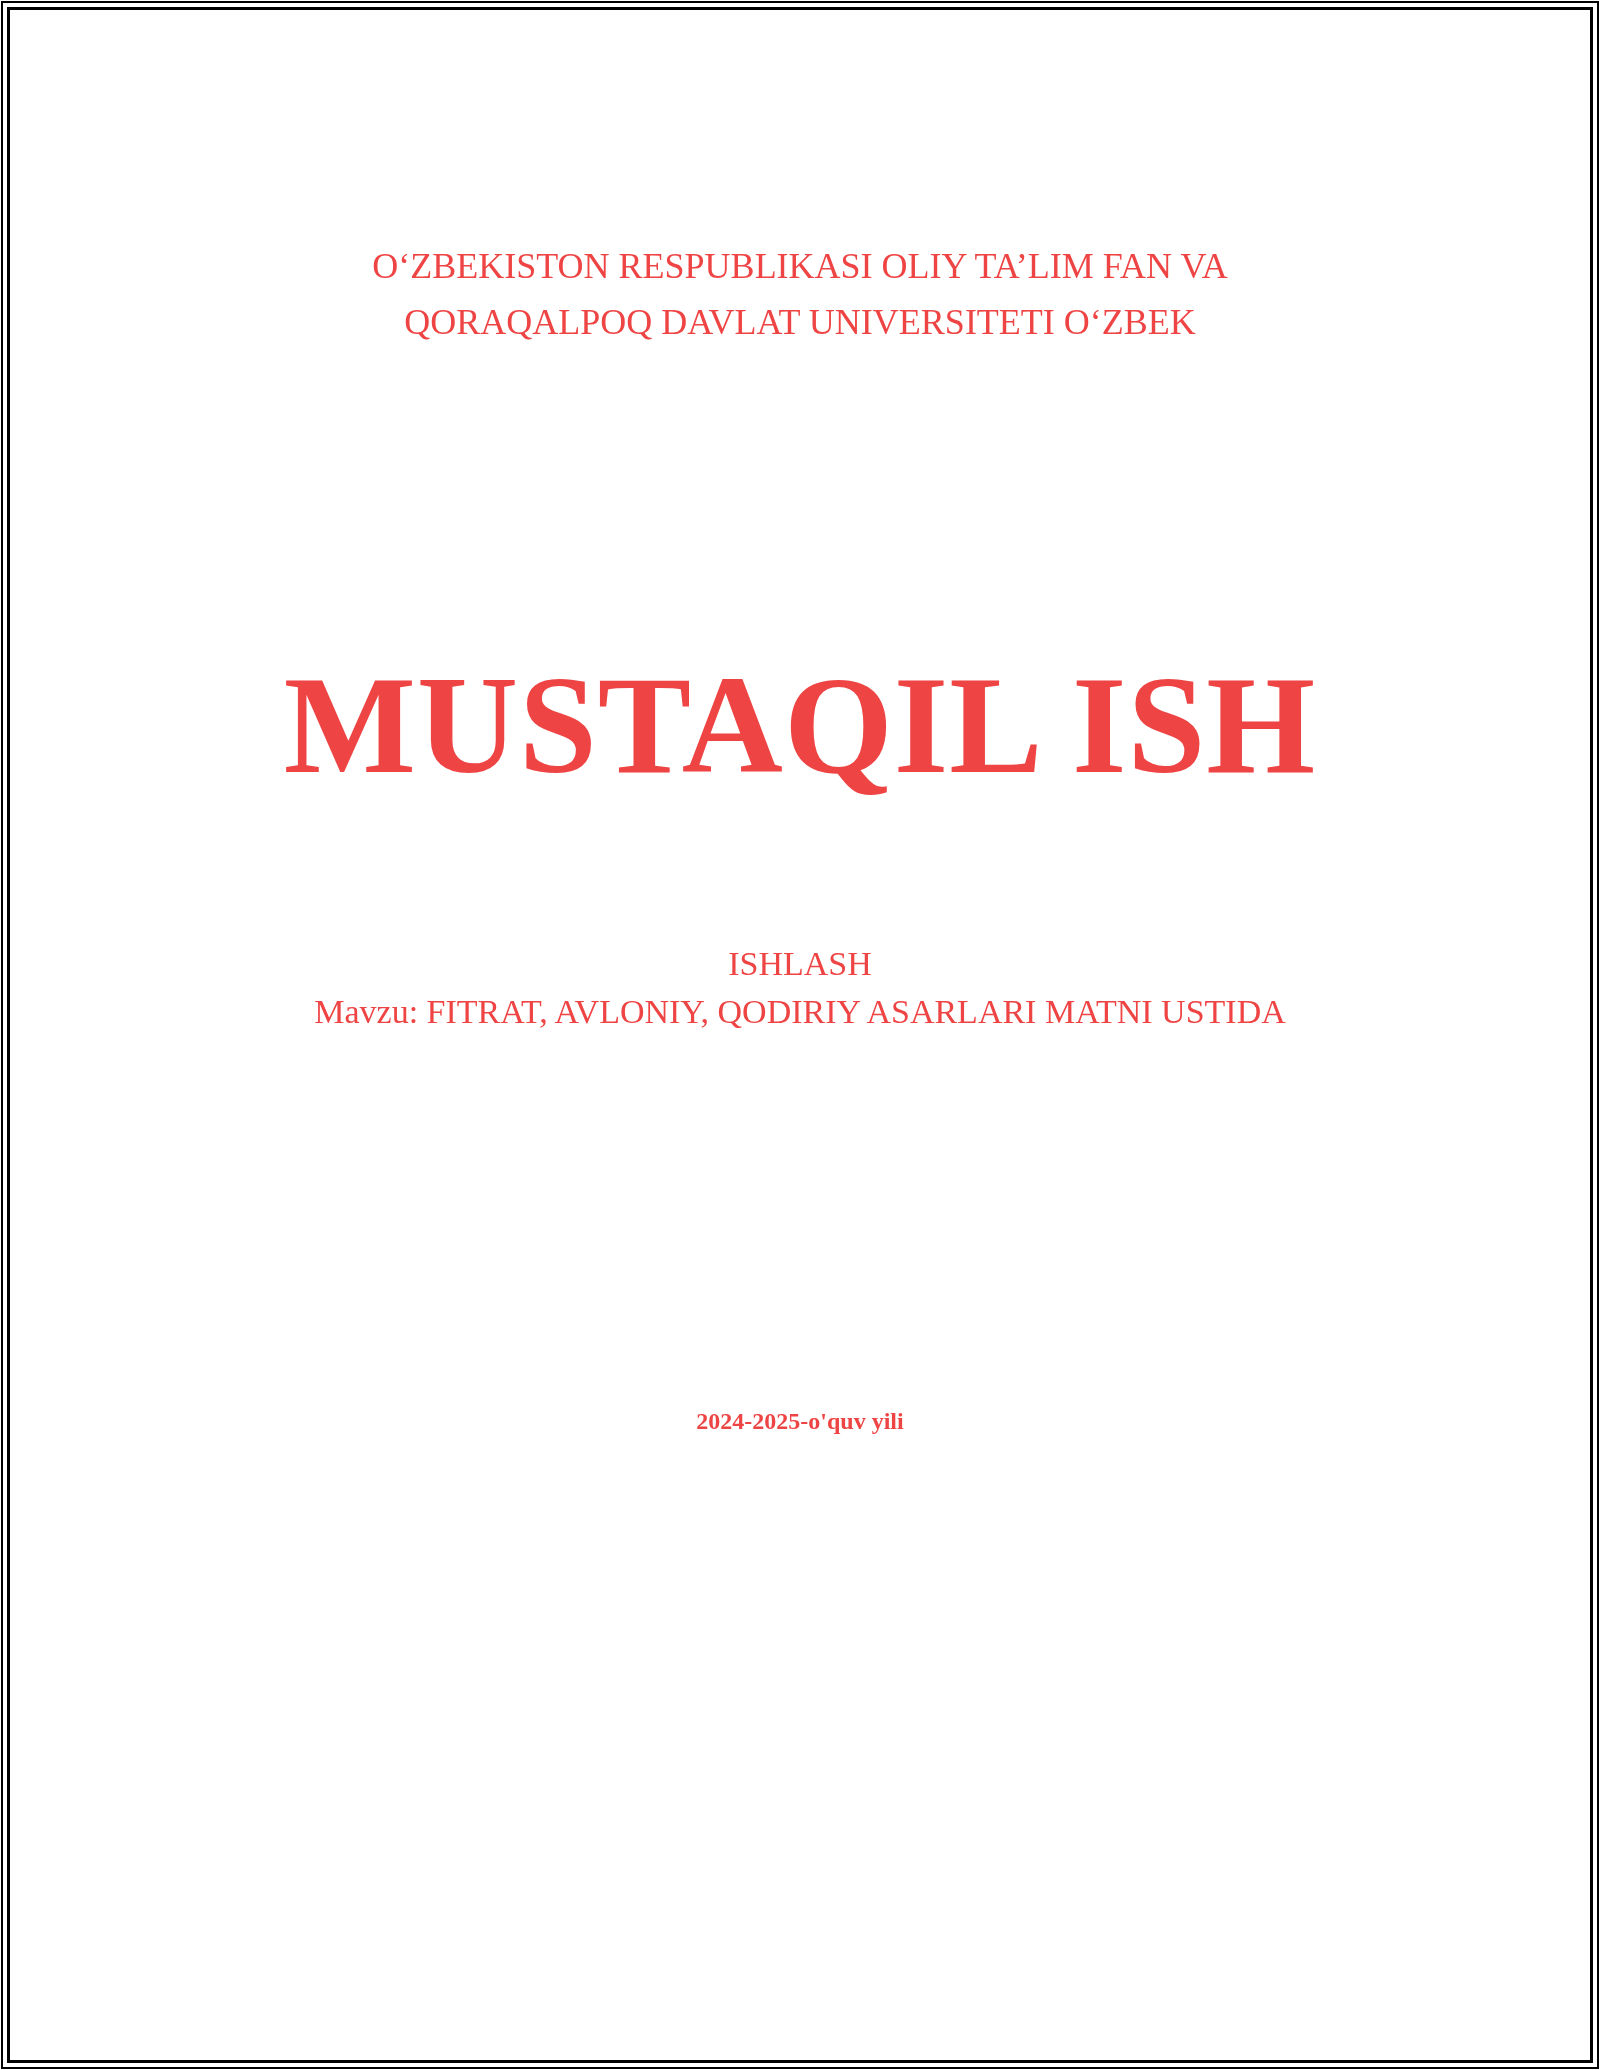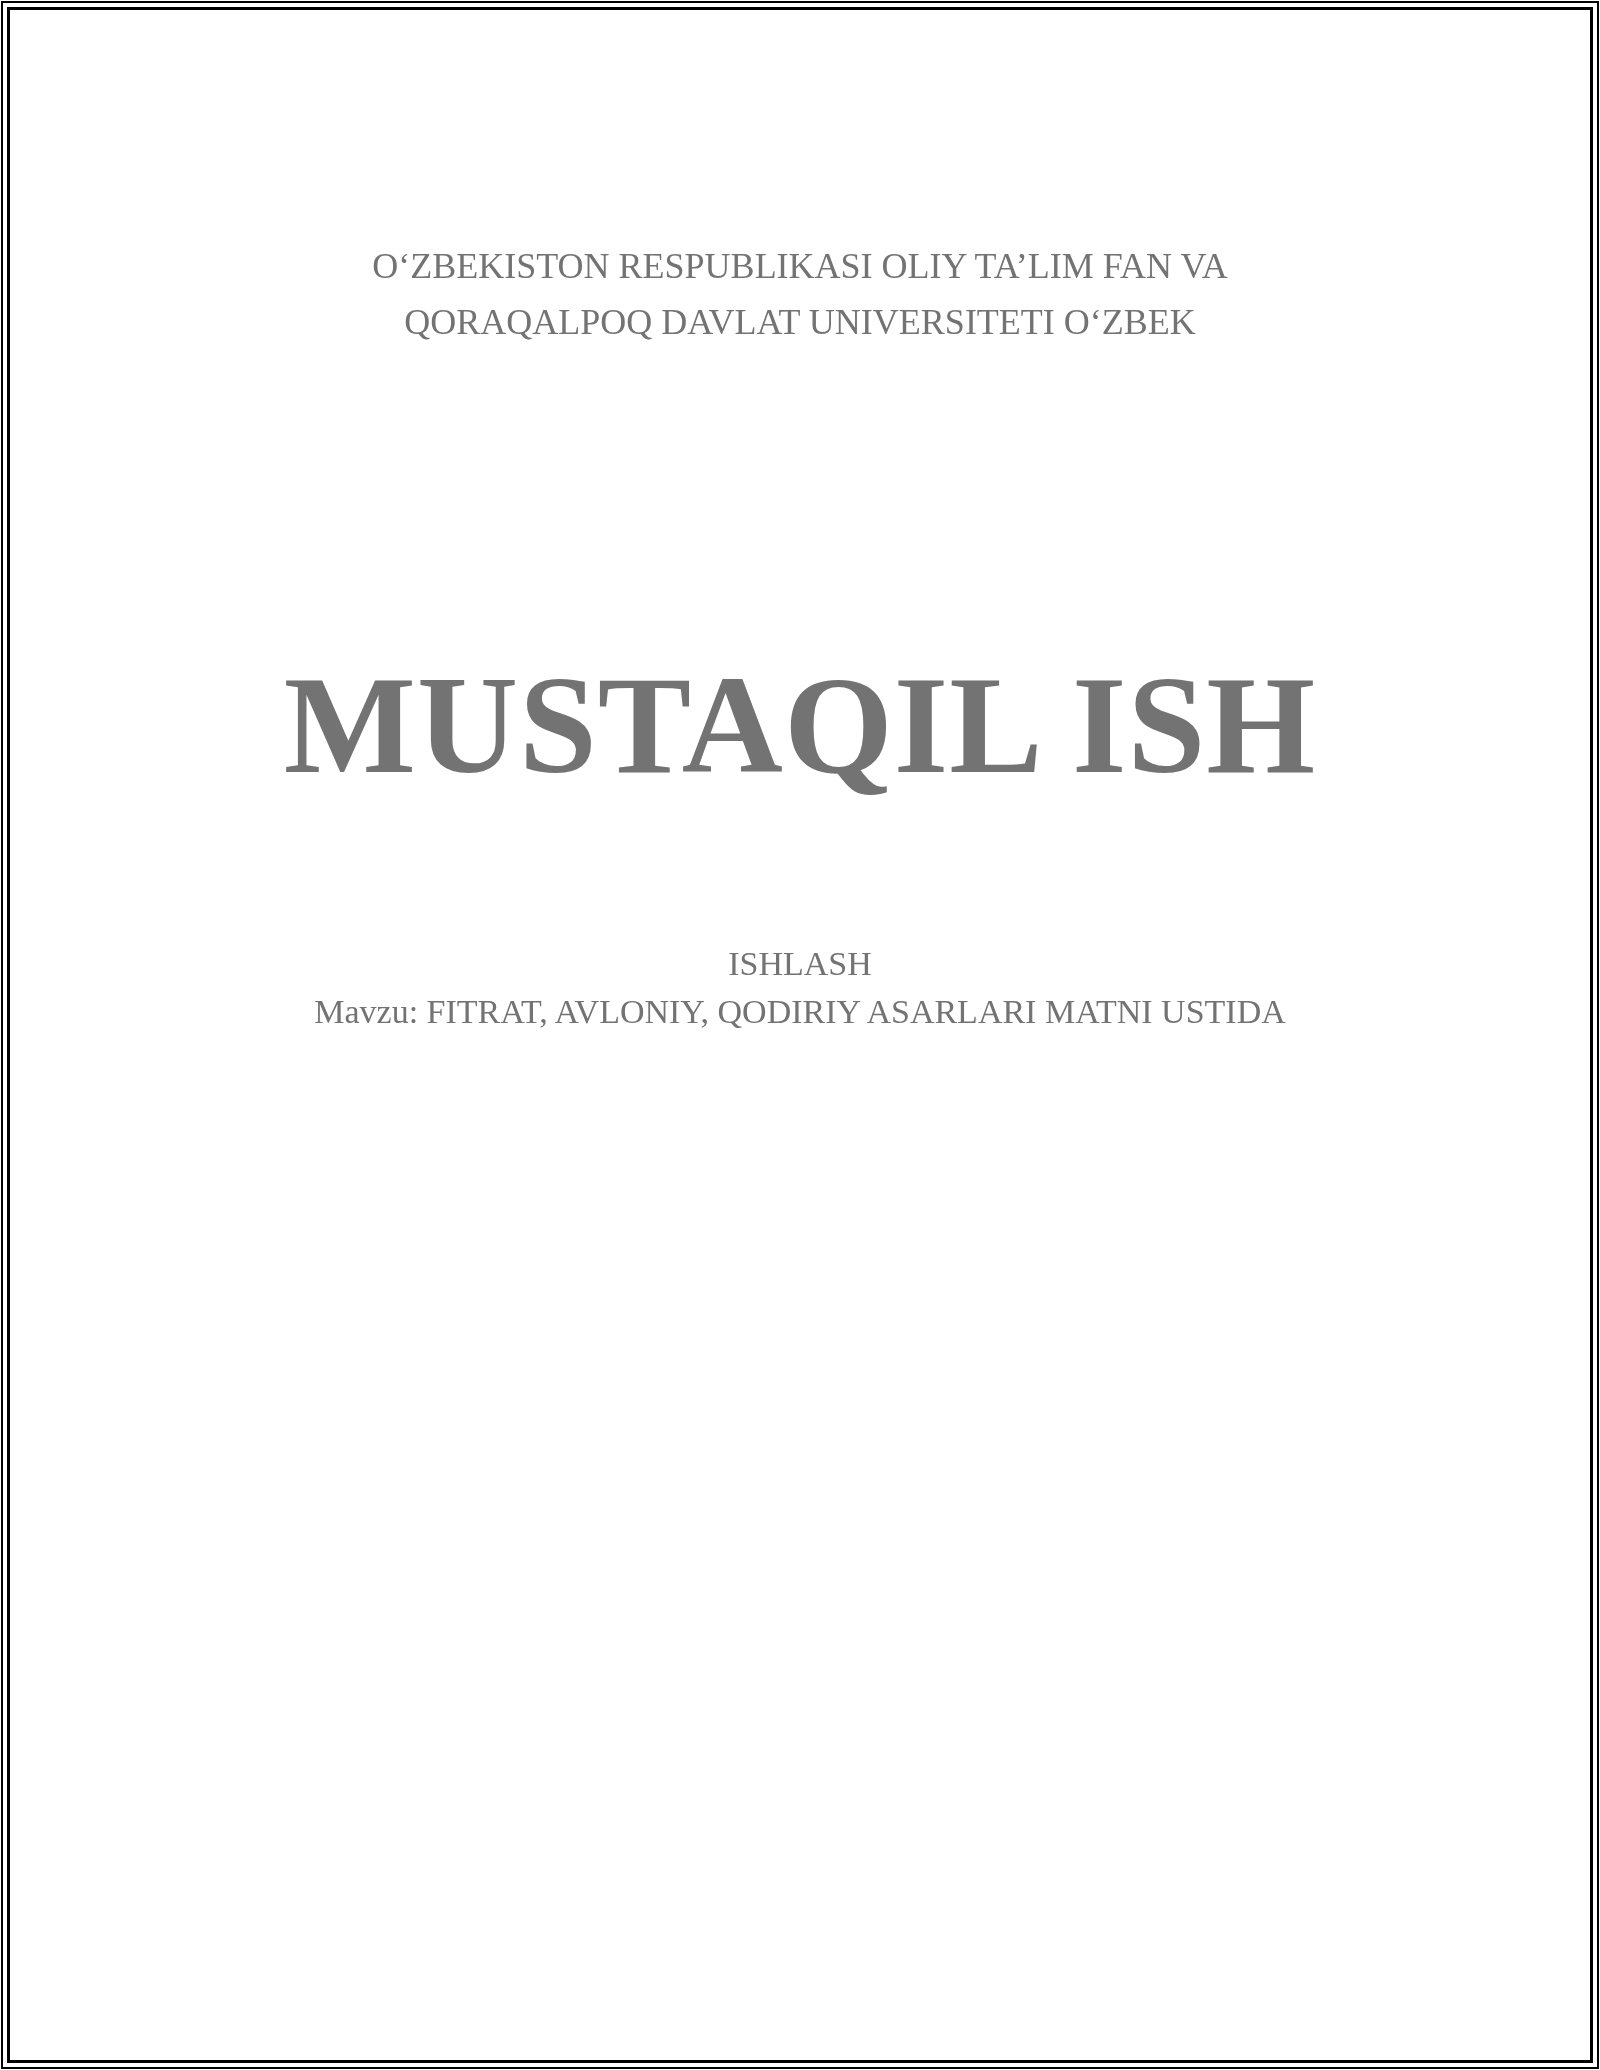--- a/index.html
+++ b/index.html
@@ -58,33 +58,34 @@
   .year-line {
     margin-top: 370px;
     font-size: 24px;
     line-height: 30px;
     font-weight: bold;
   }
 </style>
 </head>
 <body>
 
-<div class="page" style="background: rgb(255, 255, 255); color: #737373;">
+<div class="page" style="background: rgb(255, 255, 255); color: #ef4444;">
   <div class="frame-outer" style="border-color: rgb(0, 0, 0);"></div>
   <div class="frame-inner" style="border-color: rgb(0, 0, 0);"></div>
 
   <div class="content">
 
     <div class="header-block">
       <div class="header-line">O‘ZBEKISTON RESPUBLIKASI OLIY TA’LIM FAN VA</div>
       <div class="header-line">QORAQALPOQ DAVLAT UNIVERSITETI O‘ZBEK</div>
     </div>
 
     <h1 class="doc-title">MUSTAQIL ISH</h1>
 
     <div class="topic-block">
       <div class="topic-line">ISHLASH</div>
       <div class="topic-line">Mavzu: FITRAT, AVLONIY, QODIRIY ASARLARI MATNI USTIDA</div>
     </div>
 
+    <div class="year-line">2024-2025-o'quv yili</div>
 
   </div>
 </div>
 
 </body></html>

